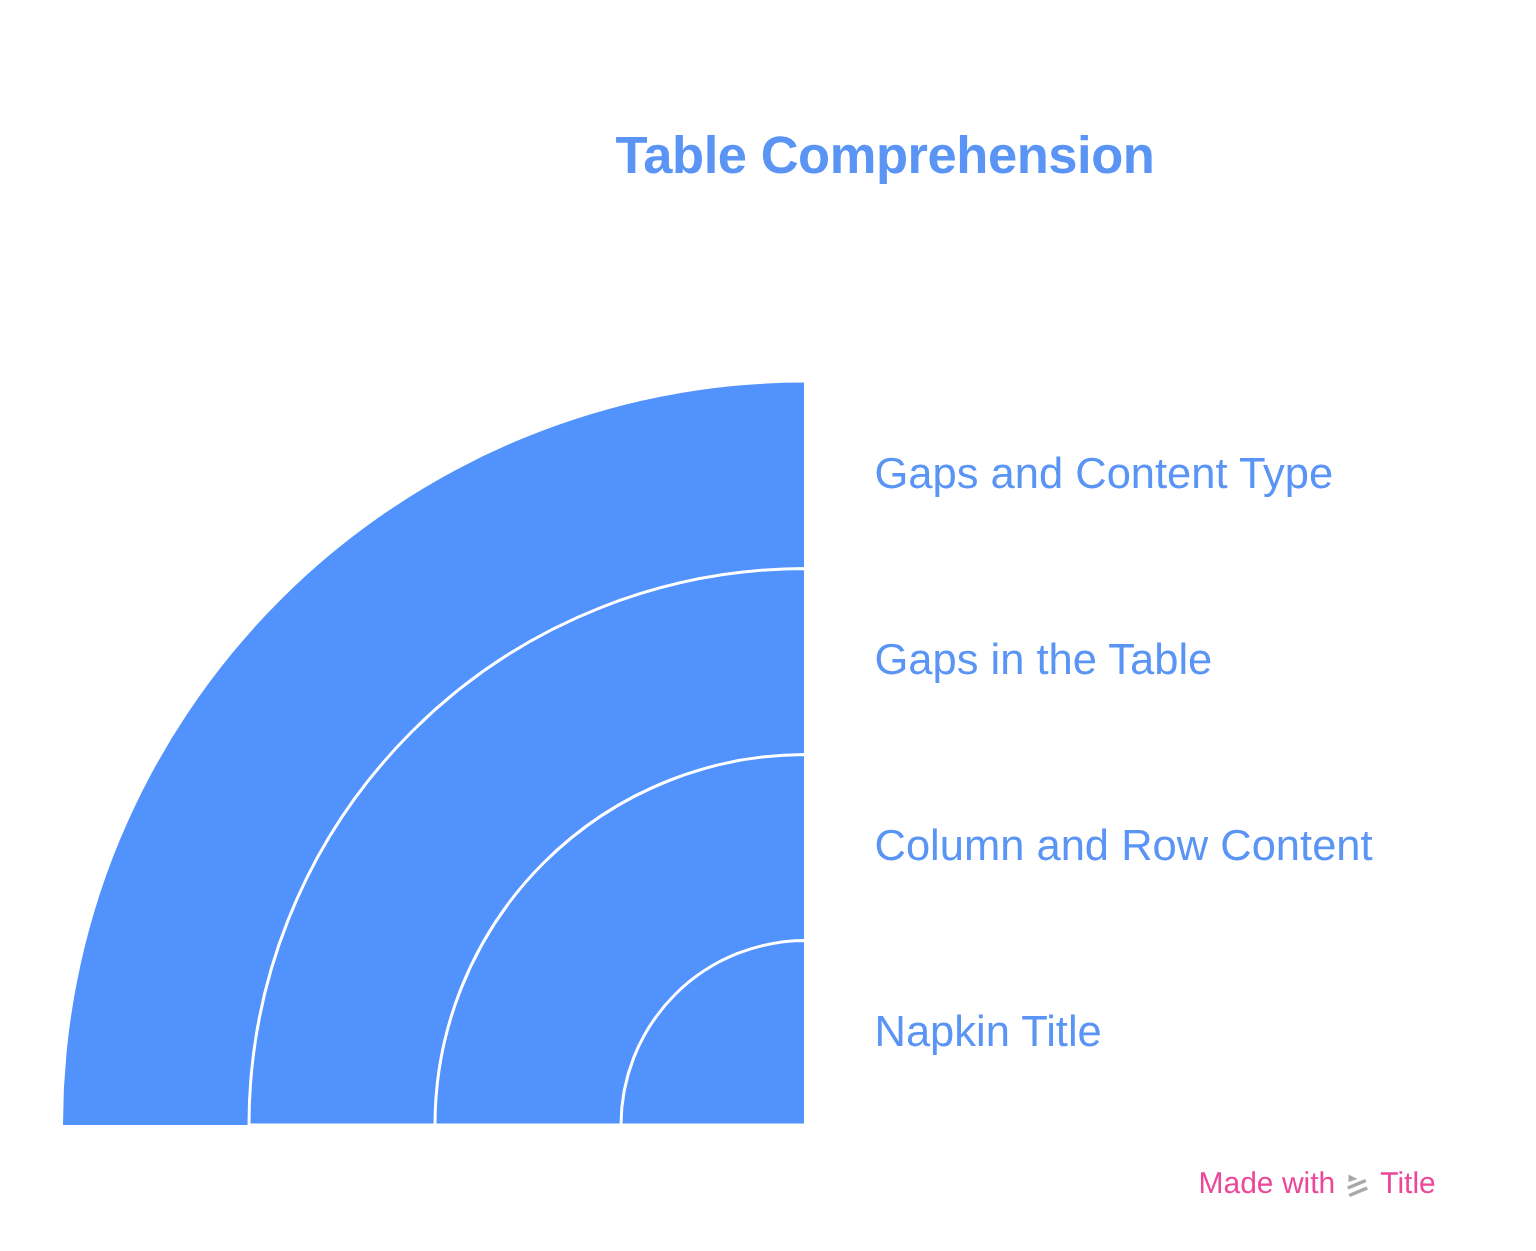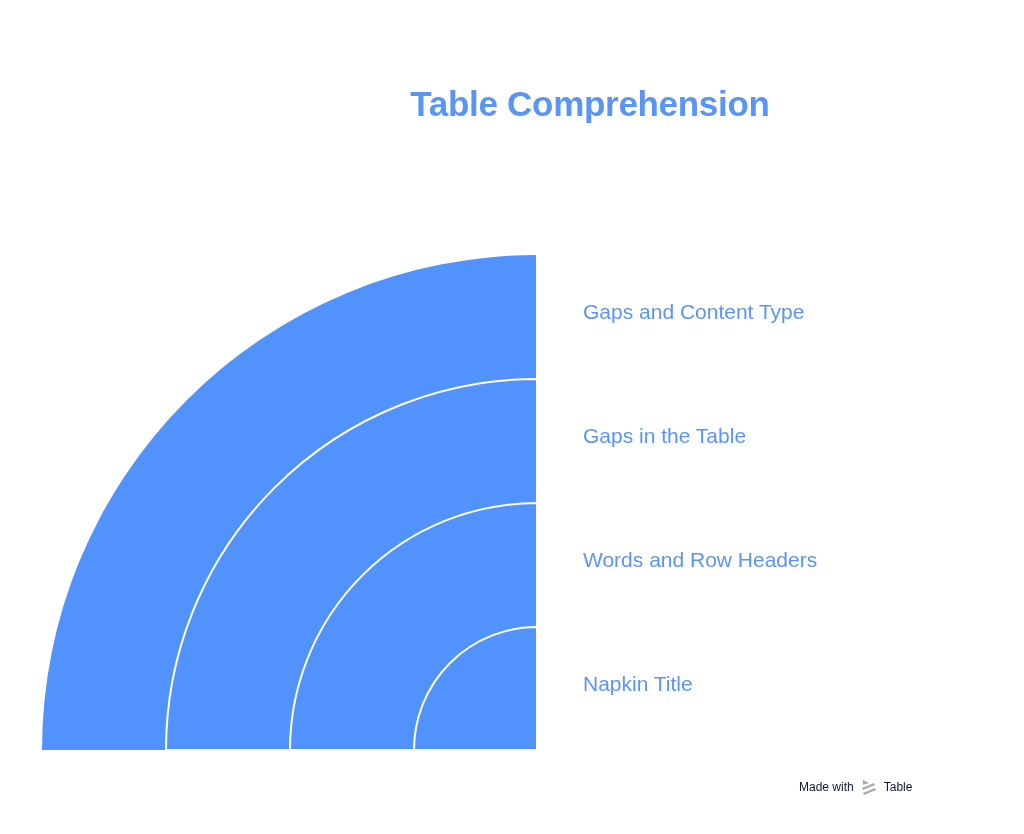--- a/index.html
+++ b/index.html
@@ -1,42 +1,42 @@
 <!DOCTYPE html>
 <html><head>
 <meta charset="utf-8">
 <style>
   html, body { margin: 0; padding: 0; background: #ffffff; }
   body { width: 1024px; height: 834px; position: relative; overflow: hidden; font-family: "Liberation Sans", sans-serif; }
   .title { position: absolute; left: 0; width: 1180px; top: 84px; text-align: center; font-size: 35px; font-weight: bold; color: #5a95f5; letter-spacing: -0.3px; }
   svg.rings { position: absolute; left: 0; top: 0; }
-  .label { position: absolute; left: 583px; font-size: 21px; color: #5a95f5; white-space: nowrap; }
-  .footer { position: absolute; left: 799px; top: 778px; font-size: 12px; color: #0f172a; display: flex; align-items: center; gap: 6px; }
+  .label { position: absolute; left: 583px; font-size: 29px; color: #5a95f5; white-space: nowrap; }
+  .footer { position: absolute; left: 799px; top: 778px; font-size: 20px; color: #ec4899; display: flex; align-items: center; gap: 6px; }
   .footer svg { display: block; }
 </style>
 </head>
 <body>
 
 <div class="title">Table Comprehension</div>
 
 <svg class="rings" width="1024" height="834">
   <path d="M537,255 A495,495 0 0 0 42,750 L537,750 Z" fill="#5192fd"></path>
   <path d="M537,379 A371,371 0 0 0 166,750 L537,750 Z" fill="#5192fd" stroke="#ffffff" stroke-width="2"></path>
   <path d="M537,503 A247,247 0 0 0 290,750 L537,750 Z" fill="#5192fd" stroke="#ffffff" stroke-width="2"></path>
   <path d="M537,627 A123,123 0 0 0 414,750 L537,750 Z" fill="#5192fd" stroke="#ffffff" stroke-width="2"></path>
   <rect x="536" y="250" width="4" height="504" fill="#ffffff"></rect>
   <rect x="38" y="750" width="502" height="4" fill="#ffffff"></rect>
 </svg>
 
 <div class="label" style="top:300px">Gaps and Content Type</div>
 <div class="label" style="top:424px">Gaps in the Table</div>
-<div class="label" style="top:548px">Words and Row Headers</div>
+<div class="label" style="top:548px">Column and Row Content</div>
 <div class="label" style="top:672px">Napkin Title</div>
 
 <div class="footer">
   <span>Made with</span>
   <svg width="18" height="18" viewBox="0 0 18 18">
     <path d="M3 2 L9 5 L3 7 Z" fill="#a8a8a8"></path>
     <path d="M2 10 L14 5 L15 7 L3 12 Z" fill="#a8a8a8"></path>
     <path d="M3 15 L15 10 L16 12 L4 17 Z" fill="#a8a8a8"></path>
   </svg>
-  <span>Table</span>
+  <span>Title</span>
 </div>
 
 </body></html>

